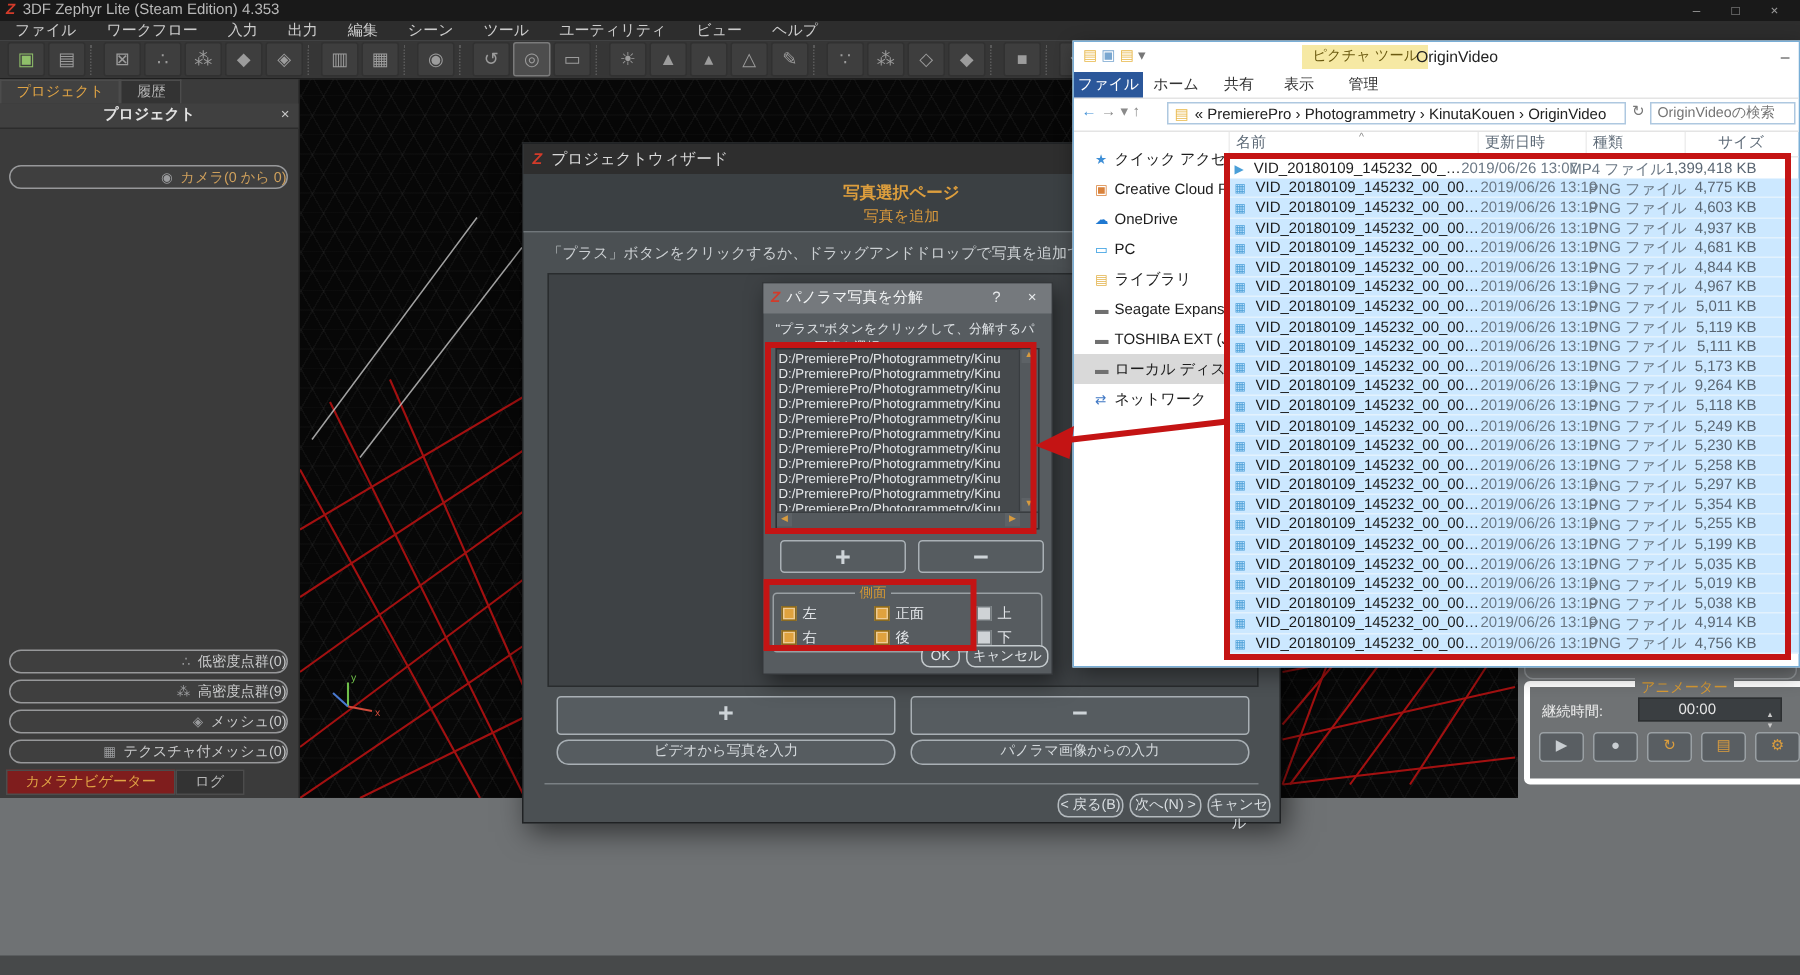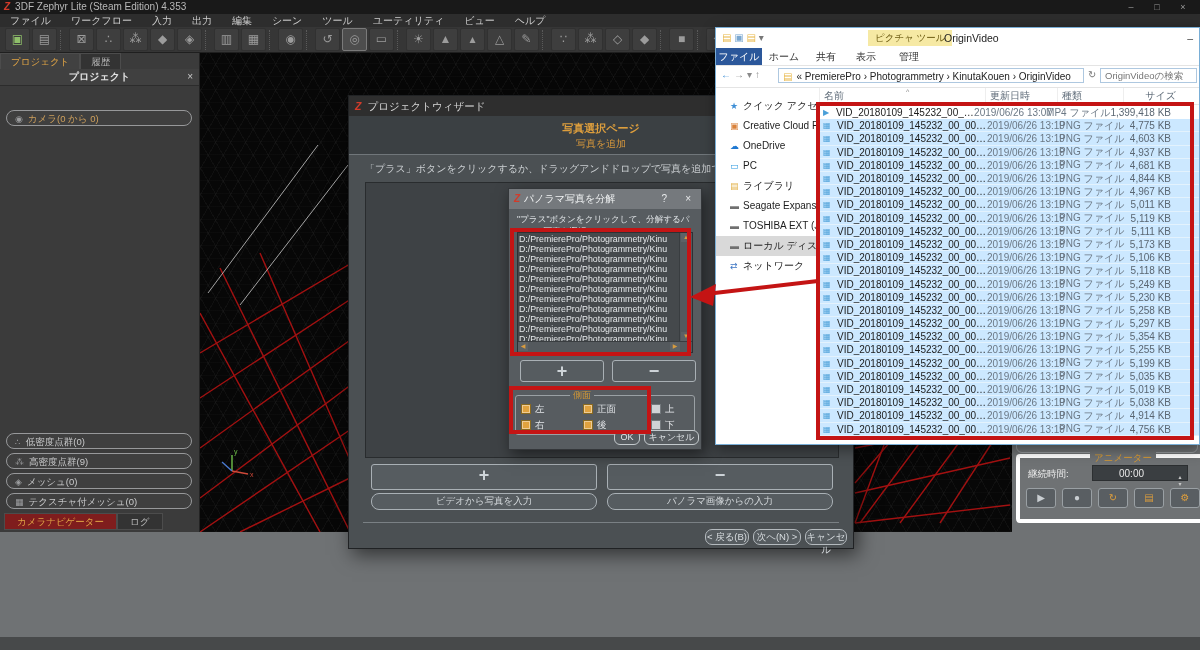--- a/index.html
+++ b/index.html
@@ -19,21 +19,21 @@
   .tbtn.pressed{background:#4d4d4d;border-color:#7a7a7a;}
   .tsep{width:5px;height:20px;margin:0 2px;border-left:1px dotted #5a5a5a;}
 
   
   .leftpanel{left:0;top:53px;width:200px;height:479px;background:#3b3b3b;border-right:1px solid #232323;box-sizing:border-box;z-index:2;}
   .ltabs{display:flex;height:16px;}
   .ltab{font-size:9.5px;color:#b5b5b5;background:#333;border:1px solid #4c4c4c;border-bottom:none;padding:0 10px;line-height:15px;}
   .ltab.selected{color:#e0a445;background:#414141;}
   .ptitle{position:relative;height:16px;background:#404040;border-bottom:1px solid #2c2c2c;color:#e2e2e2;font-size:10px;font-weight:bold;text-align:center;line-height:16px;}
   .ptitle .x{position:absolute;right:6px;top:0;color:#c9c9c9;font-weight:normal;}
-  .pill{position:absolute;left:6px;width:186px;height:16px;border:1px solid #97989a;border-radius:8px;color:#c9cacb;font-size:9.5px;line-height:15px;padding-left:8px;box-sizing:border-box;background:#3f3f3f;}
+  .pill{position:absolute;left:6px;width:186px;height:16px;border:1px solid #97989a;border-radius:8px;color:#c9cacb;font-size:9.5px;line-height:15px;padding-left:8px;box-sizing:border-box;background:#3f3f3f;text-align:right;}
   .pill .pg{color:#9b9c9e;margin-right:5px;font-size:9px;}
   .pill.cam{color:#cfa05c;}
   .btabs{position:absolute;left:4px;bottom:2px;display:flex;}
   .btab{font-size:9.5px;color:#b5b5b5;background:#333;border:1px solid #4c4c4c;padding:0 12px;line-height:15px;}
   .btab.selected{color:#e0a445;background:#7f1d1d;}
 
   
   .viewport{left:200px;top:53px;width:812px;height:479px;background-color:#070707;
     background-image:repeating-linear-gradient(60deg,rgba(75,75,75,.13) 0 1px,transparent 1px 13px),
       repeating-linear-gradient(-60deg,rgba(75,75,75,.13) 0 1px,transparent 1px 13px),
@@ -504,21 +504,21 @@
               <span class="dt">2019/06/26 13:19</span>
               <span class="tp">PNG ファイル</span>
               <span class="sz">5,173 KB</span>
             </div>
 
             <div class="frow selected">
               <span class="fic">▦</span>
               <span class="nm">VID_20180109_145232_00_004(1)_frame00...</span>
               <span class="dt">2019/06/26 13:19</span>
               <span class="tp">PNG ファイル</span>
-              <span class="sz">5,106 KB</span>
+              <span class="sz">9,264 KB</span>
             </div>
 
             <div class="frow selected">
               <span class="fic">▦</span>
               <span class="nm">VID_20180109_145232_00_004(1)_frame00...</span>
               <span class="dt">2019/06/26 13:19</span>
               <span class="tp">PNG ファイル</span>
               <span class="sz">5,118 KB</span>
             </div>
 

